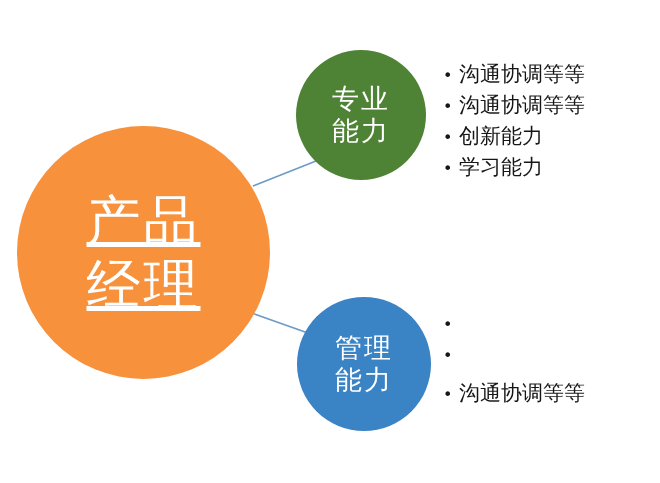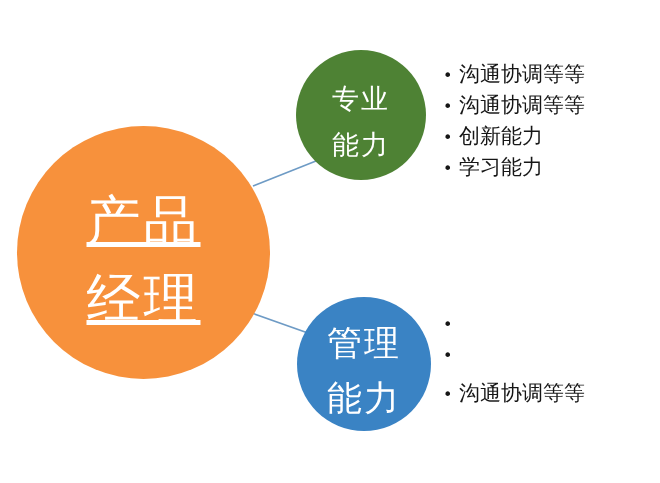--- a/index.html
+++ b/index.html
@@ -63,28 +63,27 @@
     height: 130px;
     font-size: 27px;
     letter-spacing: 2px;
   }
 
   #node-management {
     left: 297px;
     top: 297px;
     width: 134px;
     height: 134px;
-    font-size: 35px;
+    font-size: 27px;
     letter-spacing: 2px;
   }
 
   .node-line {
     display: block;
     white-space: nowrap;
-    margin-top: 14px;
   }
 
   
   .bullet-list {
     position: absolute;
     margin: 0;
     padding: 0;
     list-style: none;
     color: #161616;
   }

